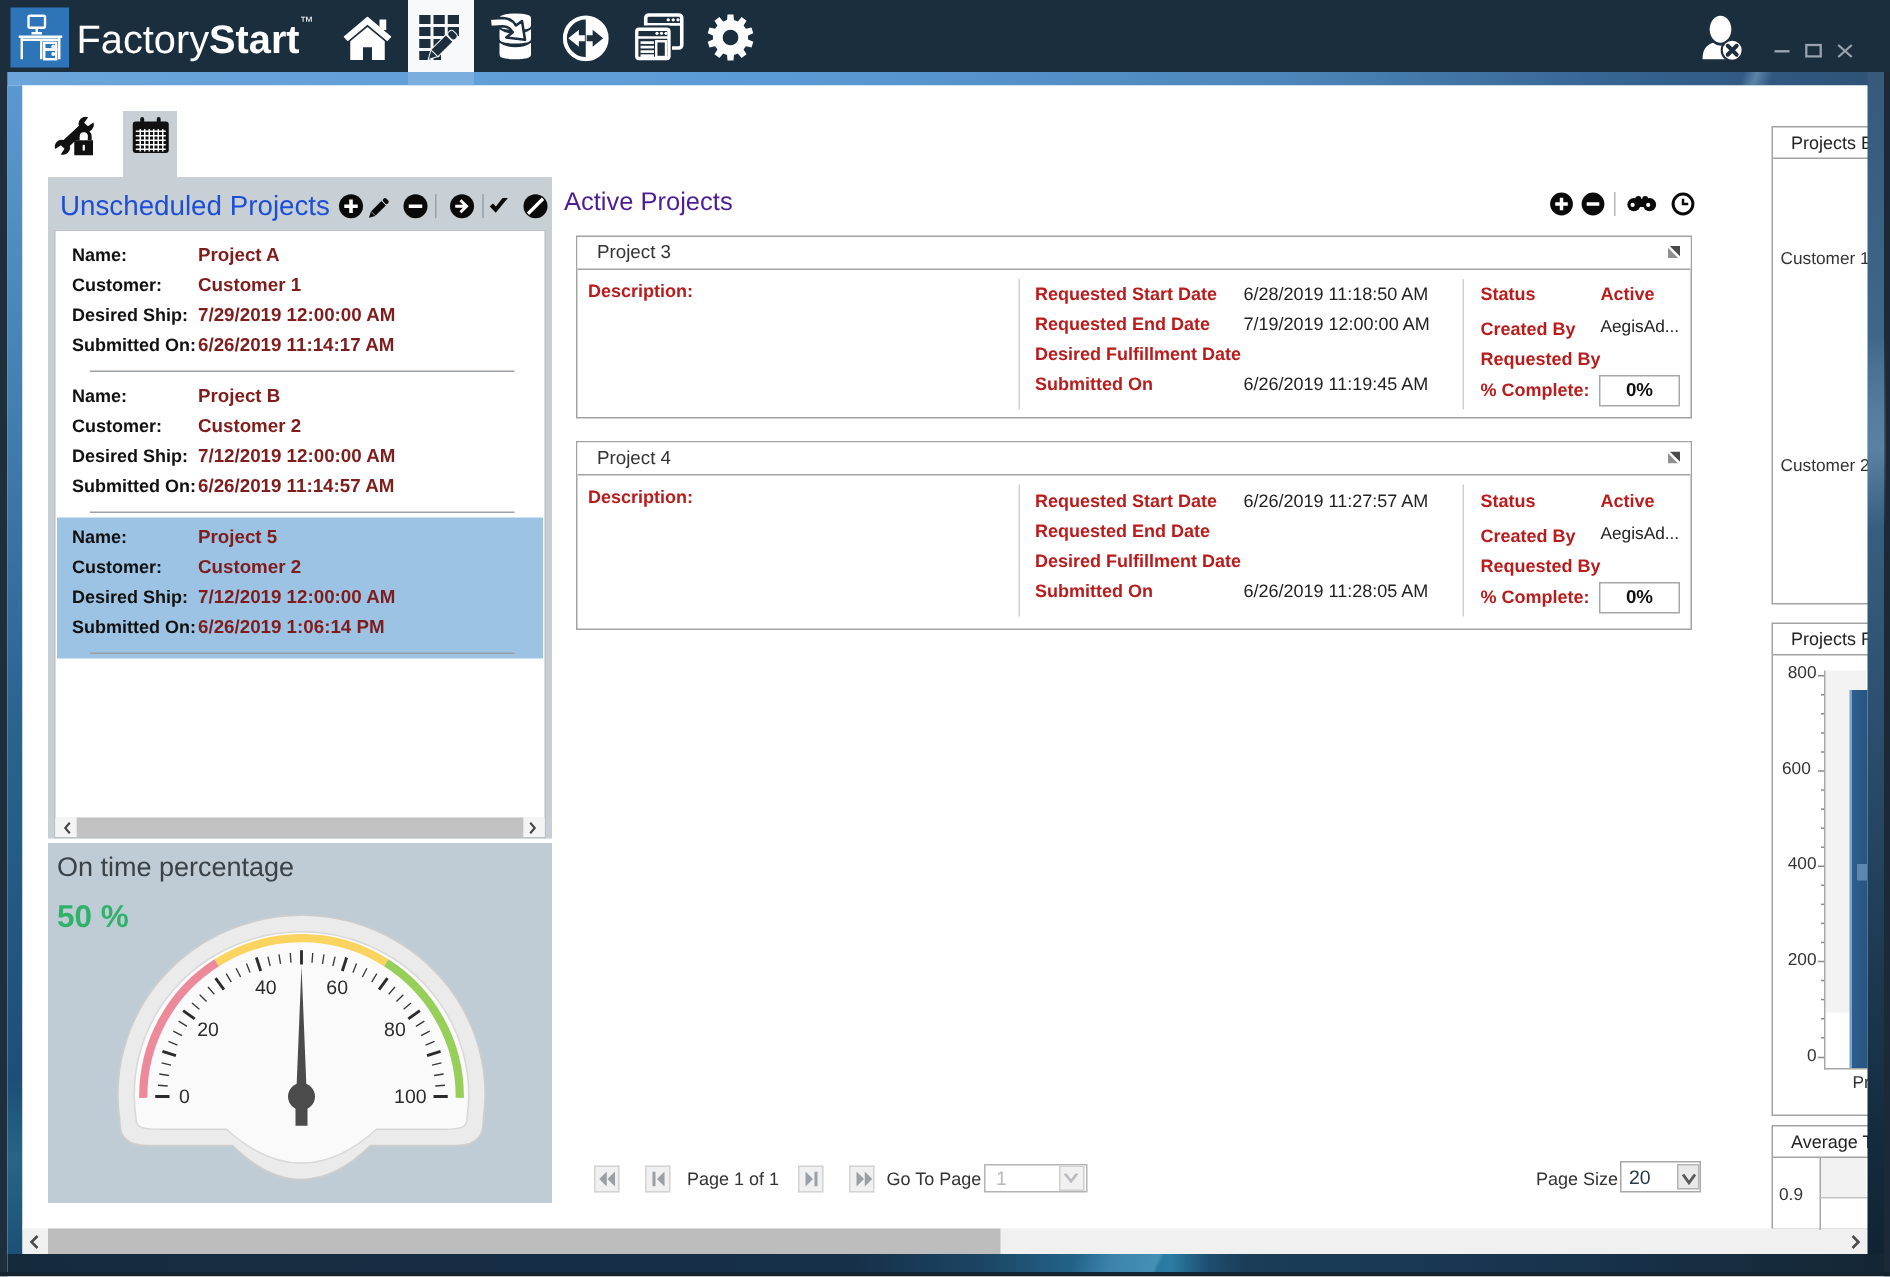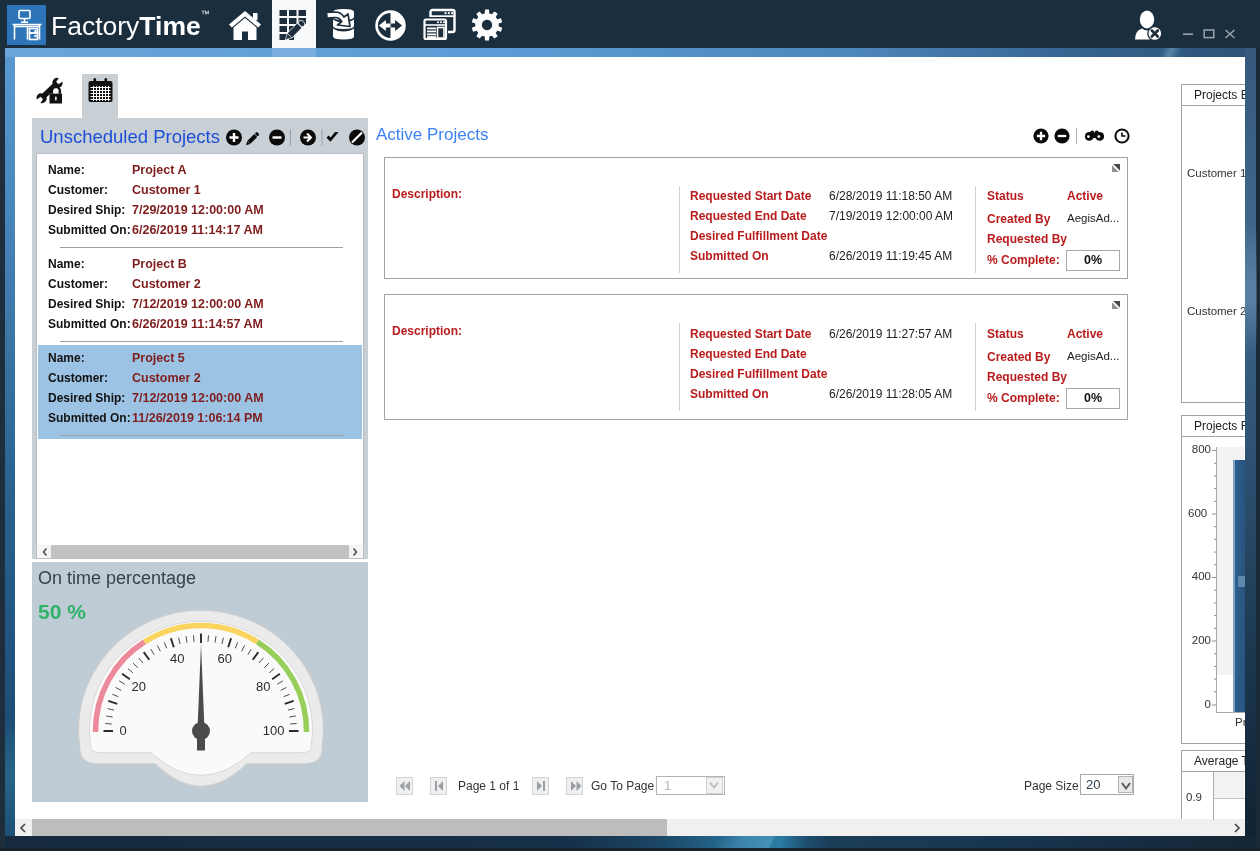--- a/index.html
+++ b/index.html
@@ -42,21 +42,21 @@
 
 #lscroll{left:37px;top:545px;width:326px;height:13px;background:#e9e9e9;}
 #lthumb{left:51px;top:545px;width:298px;height:13px;background:#c2c2c2;}
 .larrow{top:545px;width:14px;height:13px;background:#f4f4f4;color:#555;font-size:11px;font-weight:700;
   text-align:center;line-height:13px;}
 
 #gpanel{left:32px;top:562px;width:336px;height:240px;background:#bfccd5;}
 #gtitle{left:38px;top:568px;font-size:18px;color:#3a4147;}
 #gpct{left:38px;top:600px;font-size:21px;font-weight:700;color:#2fb26a;}
 
-#ctitle{left:376px;top:125px;font-size:17px;color:#3b82f6;}
+#ctitle{left:376px;top:125px;font-size:17px;color:#4c1d95;}
 .card{left:384px;width:742px;border:1px solid #a3a3a3;background:#fff;}
 .chead{left:0;top:0;width:100%;height:21px;border-bottom:1px solid #a3a3a3;background:#fff;}
 .chead .t{position:absolute;left:13px;top:3px;font-size:12.5px;color:#333;}
 .cb{font-size:12px;font-weight:700;color:#b91c1c;white-space:nowrap;}
 .cv{font-size:12px;color:#222;white-space:nowrap;}
 .vsep{width:0;border-left:1px solid #d0d0d0;}
 .pctbox{width:52px;height:19px;border:1px solid #a8a8a8;background:#fff;font-size:12.5px;font-weight:700;
   text-align:center;line-height:19px;color:#111;}
 
 .pgbtn{top:777px;width:17px;height:18px;background:#f0f0f0;border:1px solid #d4d4d4;box-sizing:border-box;}
@@ -86,21 +86,21 @@
 <div id="rightborder" class="abs chrome"></div>
 <div id="rightb2" class="abs chrome"></div>
 <div id="bottomstrip" class="abs chrome"></div>
 <div id="bottomedge" class="abs chrome"></div>
 <div class="abs" style="left:680px;top:836px;width:150px;height:12px;z-index:21;background:linear-gradient(115deg,transparent 25%,rgba(120,190,220,0.25) 40%,rgba(130,200,230,0.3) 60%,transparent 62%);"></div>
 <div class="abs" style="left:1245px;top:225px;width:12px;height:150px;z-index:21;background:linear-gradient(170deg,transparent 0%,rgba(160,200,230,0.25) 35%,rgba(160,200,230,0.3) 50%,transparent 85%);"></div>
 <div class="abs" style="left:1150px;top:48px;width:40px;height:9px;z-index:21;background:linear-gradient(110deg,transparent 30%,rgba(170,210,240,0.35) 50%,transparent 75%);"></div>
 <div id="content" class="abs"></div>
 
 <div id="logo" class="abs"></div>
-<div id="brand" class="abs"><span class="lt">Factory</span><span class="bd">Time</span><span class="tm">™</span></div>
+<div id="brand" class="abs"><span class="lt">Factory</span><span class="bd">Start</span><span class="tm">™</span></div>
 <div class="activetab abs"></div>
 
 <div id="tabcal" class="abs"></div>
 
 <div id="lpanel" class="abs"></div>
 <div id="lphead" class="abs">Unscheduled Projects</div>
 <div id="llist" class="abs"></div>
 
 <div class="prow abs" style="top:157px;">
   <div class="plabel abs" style="top:3px;">Name:</div>
@@ -125,61 +125,67 @@
   <div class="psep abs" style="top:90px;"></div>
 </div>
 <div class="prow sel abs" style="top:345px;">
   <div class="plabel abs" style="top:3px;">Name:</div>
     <div class="pval abs" style="top:3px;">Project 5</div>
   <div class="plabel abs" style="top:23px;">Customer:</div>
     <div class="pval abs" style="top:23px;">Customer 2</div>
   <div class="plabel abs" style="top:43px;">Desired Ship:</div>
     <div class="pval abs" style="top:43px;">7/12/2019 12:00:00 AM</div>
   <div class="plabel abs" style="top:63px;">Submitted On:</div>
-    <div class="pval abs" style="top:63px;">11/26/2019 1:06:14 PM</div>
+    <div class="pval abs" style="top:63px;">6/26/2019 1:06:14 PM</div>
   <div class="psep abs" style="top:90px;"></div>
 </div>
 <div id="lscroll" class="abs"></div>
 <div id="lthumb" class="abs"></div>
 <div class="larrow abs" style="left:37px;"></div>
 <div class="larrow abs" style="left:349px;"></div>
 <svg class="abs" style="left:42px;top:548px;" width="6" height="8" viewBox="0 0 6 8">
     <path d="M4.5 0.5 L1.5 4 L4.5 7.5" fill="none" stroke="#444" stroke-width="1.4"></path>
   </svg>
 <svg class="abs" style="left:352px;top:548px;" width="6" height="8" viewBox="0 0 6 8">
     <path d="M1.5 0.5 L4.5 4 L1.5 7.5" fill="none" stroke="#444" stroke-width="1.4"></path>
   </svg>
 
 <div id="gpanel" class="abs"></div>
 <div id="gtitle" class="abs">On time percentage</div>
 <div id="gpct" class="abs">50 %</div>
 
 <div id="ctitle" class="abs">Active Projects</div>
 
 <div class="card abs" style="top:157px;height:120px;">
+  <div class="chead">
+      <span class="t">Project 3</span>
+    </div>
   <div class="cb abs" style="left:7px;top:29px;">Description:</div>
   <div class="vsep abs" style="left:294px;top:28px;height:87px;"></div>
   <div class="cb abs" style="left:305px;top:31px;">Requested Start Date</div>
   <div class="cv abs" style="left:444px;top:31px;">6/28/2019 11:18:50 AM</div>
   <div class="cb abs" style="left:305px;top:51px;">Requested End Date</div>
   <div class="cv abs" style="left:444px;top:51px;">7/19/2019 12:00:00 AM</div>
   <div class="cb abs" style="left:305px;top:71px;">Desired Fulfillment Date</div>
   <div class="cb abs" style="left:305px;top:91px;">Submitted On</div>
   <div class="cv abs" style="left:444px;top:91px;">6/26/2019 11:19:45 AM</div>
   <div class="vsep abs" style="left:590px;top:28px;height:87px;"></div>
   <div class="cb abs" style="left:602px;top:31px;">Status</div>
   <div class="cb abs" style="left:682px;top:31px;">Active</div>
   <div class="cb abs" style="left:602px;top:54px;">Created By</div>
   <div class="cv abs" style="left:682px;top:54px;font-size:11.5px;">AegisAd...</div>
   <div class="cb abs" style="left:602px;top:74px;">Requested By</div>
   <div class="cb abs" style="left:602px;top:95px;">% Complete:</div>
   <div class="pctbox abs" style="left:681px;top:92px;">0%</div>
 </div>
 
 <div class="card abs" style="top:294px;height:124px;">
+  <div class="chead">
+      <span class="t">Project 4</span>
+    </div>
   <div class="cb abs" style="left:7px;top:29px;">Description:</div>
   <div class="vsep abs" style="left:294px;top:28px;height:88px;"></div>
   <div class="cb abs" style="left:305px;top:32px;">Requested Start Date</div>
   <div class="cv abs" style="left:444px;top:32px;">6/26/2019 11:27:57 AM</div>
   <div class="cb abs" style="left:305px;top:52px;">Requested End Date</div>
   <div class="cb abs" style="left:305px;top:72px;">Desired Fulfillment Date</div>
   <div class="cb abs" style="left:305px;top:92px;">Submitted On</div>
   <div class="cv abs" style="left:444px;top:92px;">6/26/2019 11:28:05 AM</div>
   <div class="vsep abs" style="left:590px;top:28px;height:88px;"></div>
   <div class="cb abs" style="left:602px;top:32px;">Status</div>

